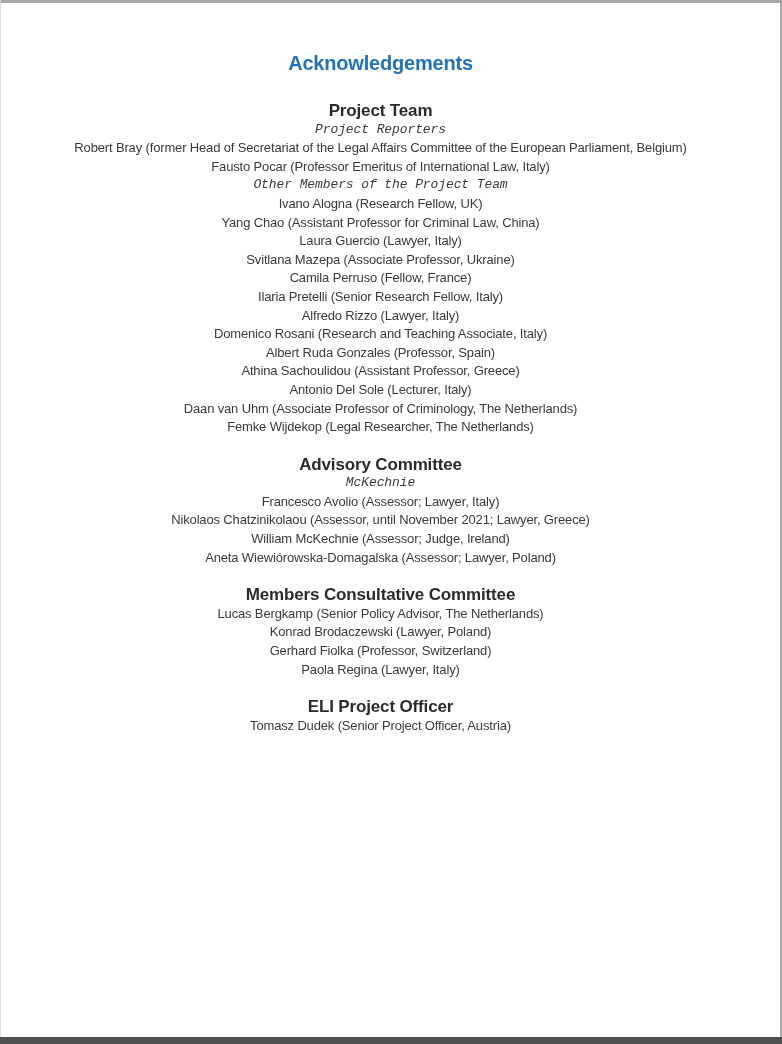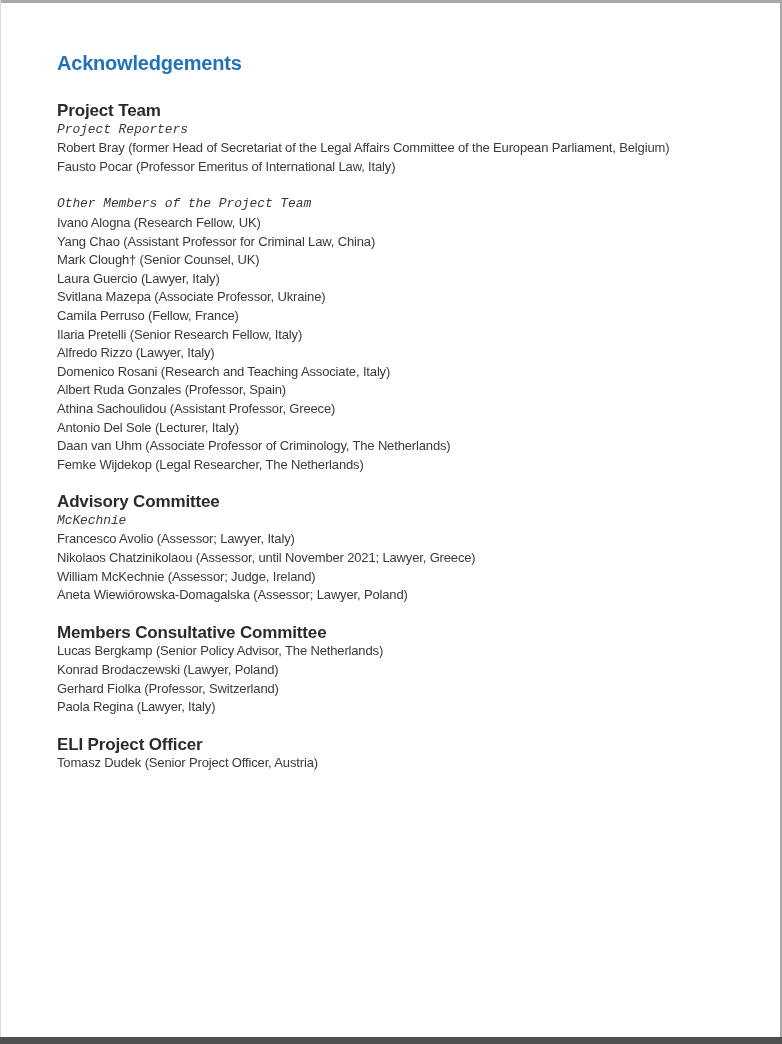--- a/index.html
+++ b/index.html
@@ -27,42 +27,43 @@
     position: absolute; top: 0; left: 0; bottom: 0; width: 1px;
     background: #d9d9d9;
   }
   .bottom-bar {
     position: absolute; bottom: 0; left: 0; right: 0; height: 7px;
     background: var(--bottom-bar, #52504e);
   }
   .content {
     position: absolute;
     top: 51px;
-    left: 57px;
+    left: 37px;
     right: 58px;
+    text-align: center;
   }
   .page-title {
     font-size: 20px;
     line-height: 24px;
     font-weight: 700;
     letter-spacing: -0.2px;
     color: var(--title-blue, #2272b8);
     margin: 0 0 27px 0;
   }
   .section { margin-top: 19px; }
   .section:first-of-type { margin-top: 0; }
   .section-heading {
     font-size: 17px;
     line-height: 18.6px;
     font-weight: 700;
     color: var(--heading-text, #2b2b2b);
     margin: 0;
     letter-spacing: -0.15px;
   }
-  .group-gap { margin-top: 19px; }
+  .group-gap { }
   .subheading {
     font-size: 13px;
     line-height: 18.6px;
     font-style: italic;
     color: var(--body-text, #3a3a3a);
     letter-spacing: -0.1px;
     font-family: Liberation Mono, monospace;
   }
   .member-line {
     font-size: 13px;
@@ -87,21 +88,20 @@
         <h2 class="section-heading">Project Team</h2>
         <div class="group">
           <div class="subheading">Project Reporters</div>
           <div class="member-line">Robert Bray (former Head of Secretariat of the Legal Affairs Committee of the European Parliament, Belgium)</div>
           <div class="member-line">Fausto Pocar (Professor Emeritus of International Law, Italy)</div>
         </div>
         <div class="group group-gap">
           <div class="subheading">Other Members of the Project Team</div>
           <div class="member-line">Ivano Alogna (Research Fellow, UK)</div>
           <div class="member-line">Yang Chao (Assistant Professor for Criminal Law, China)</div>
-          <div class="member-line">Mark Clough† (Senior Counsel, UK)</div>
           <div class="member-line">Laura Guercio (Lawyer, Italy)</div>
           <div class="member-line">Svitlana Mazepa (Associate Professor, Ukraine)</div>
           <div class="member-line">Camila Perruso (Fellow, France)</div>
           <div class="member-line">Ilaria Pretelli (Senior Research Fellow, Italy)</div>
           <div class="member-line">Alfredo Rizzo (Lawyer, Italy)</div>
           <div class="member-line">Domenico Rosani (Research and Teaching Associate, Italy)</div>
           <div class="member-line">Albert Ruda Gonzales (Professor, Spain)</div>
           <div class="member-line">Athina Sachoulidou (Assistant Professor, Greece)</div>
           <div class="member-line">Antonio Del Sole (Lecturer, Italy)</div>
           <div class="member-line">Daan van Uhm (Associate Professor of Criminology, The Netherlands)</div>

